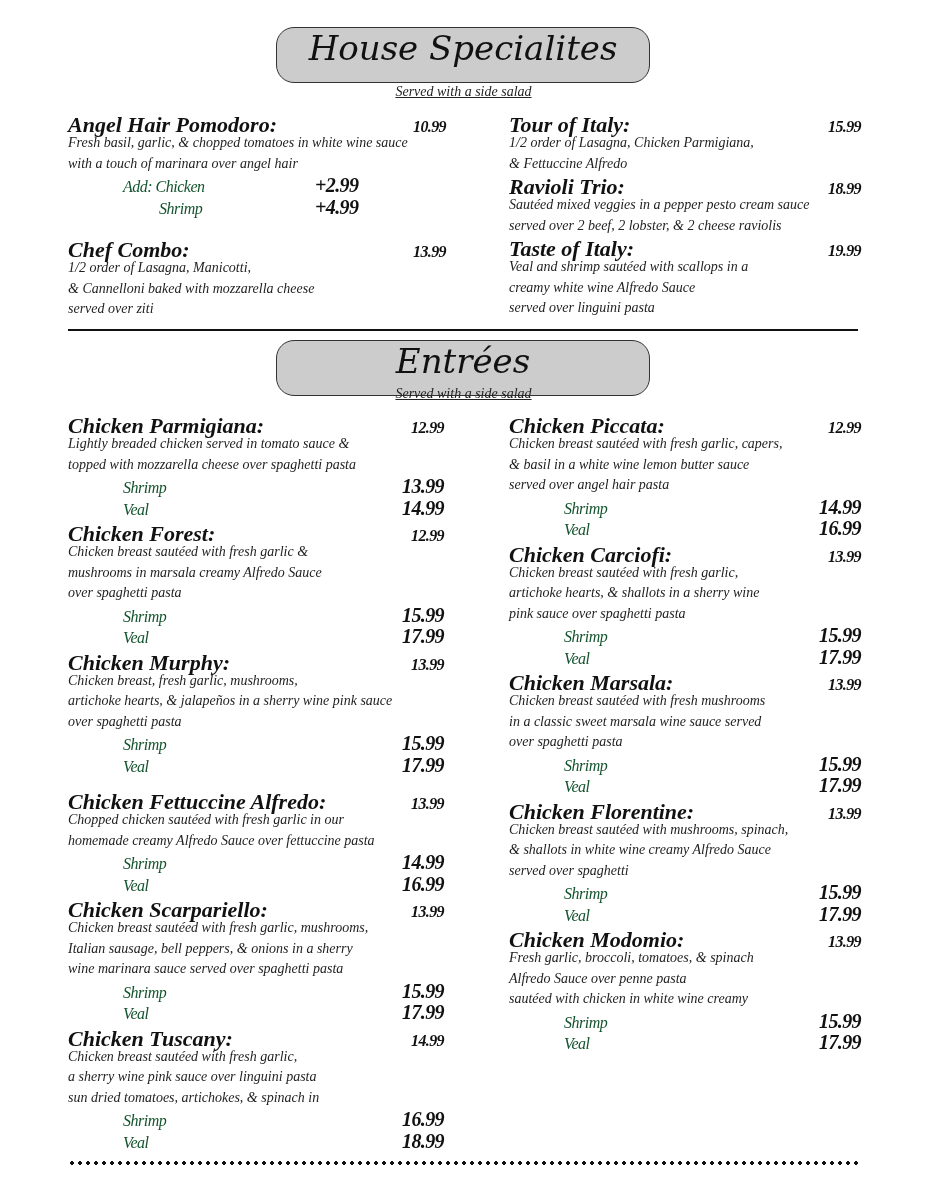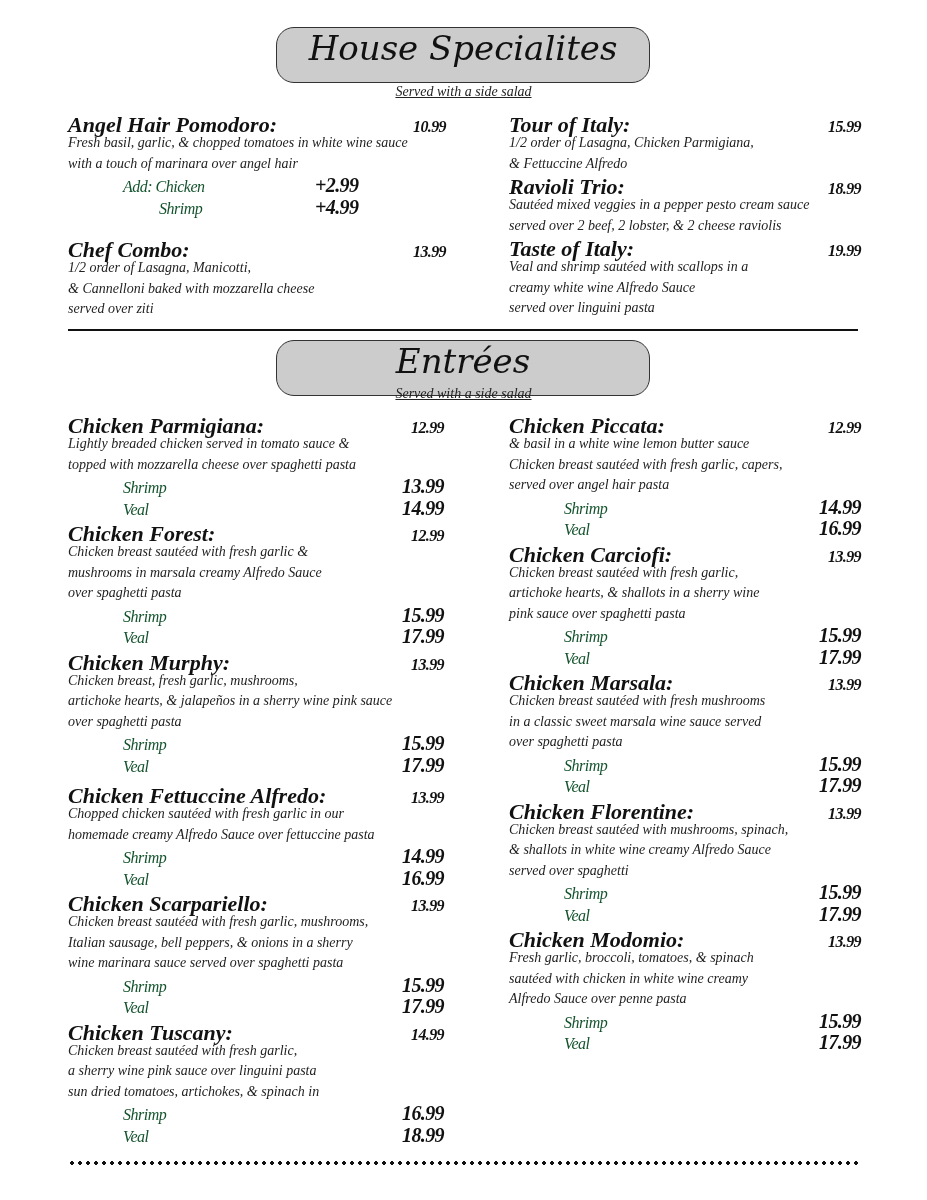--- a/index.html
+++ b/index.html
@@ -152,21 +152,21 @@
     <div class="opt">
         <span class="opt-name">Shrimp</span>
         <span class="opt-price">15.99</span>
       </div>
     <div class="opt">
         <span class="opt-name">Veal</span>
         <span class="opt-price">17.99</span>
       </div>
   </div>
 
-  <div class="item" style="margin-top:8px;">
+  <div class="item" style="margin-top:14px;">
     <div class="item-head">
         <span class="item-name">Chicken Fettuccine Alfredo:</span>
         <span class="item-price">13.99</span>
       </div>
     <div class="desc">Chopped chicken sautéed with fresh garlic in our</div>
     <div class="desc">homemade creamy Alfredo Sauce over fettuccine pasta</div>
     <div class="opt">
         <span class="opt-name">Shrimp</span>
         <span class="opt-price">14.99</span>
       </div>
@@ -213,22 +213,22 @@
   </div>
 </div>
 
 <div class="col" style="left:509px; top:413px; width:352px;">
 
   <div class="item">
     <div class="item-head">
         <span class="item-name">Chicken Piccata:</span>
         <span class="item-price">12.99</span>
       </div>
+    <div class="desc">Chicken breast sautéed with fresh garlic, capers,</div>
     <div class="desc">&amp; basil in a white wine lemon butter sauce</div>
-    <div class="desc">Chicken breast sautéed with fresh garlic, capers,</div>
     <div class="desc">served over angel hair pasta</div>
     <div class="opt">
         <span class="opt-name">Shrimp</span>
         <span class="opt-price">14.99</span>
       </div>
     <div class="opt">
         <span class="opt-name">Veal</span>
         <span class="opt-price">16.99</span>
       </div>
   </div>
@@ -286,22 +286,22 @@
         <span class="opt-price">17.99</span>
       </div>
   </div>
 
   <div class="item" style="margin-top:3px;">
     <div class="item-head">
         <span class="item-name">Chicken Modomio:</span>
         <span class="item-price">13.99</span>
       </div>
     <div class="desc">Fresh garlic, broccoli, tomatoes, &amp; spinach</div>
+    <div class="desc">Alfredo Sauce over penne pasta</div>
     <div class="desc">sautéed with chicken in white wine creamy</div>
-    <div class="desc">Alfredo Sauce over penne pasta</div>
     <div class="opt">
         <span class="opt-name">Shrimp</span>
         <span class="opt-price">15.99</span>
       </div>
     <div class="opt">
         <span class="opt-name">Veal</span>
         <span class="opt-price">17.99</span>
       </div>
   </div>
 </div>

